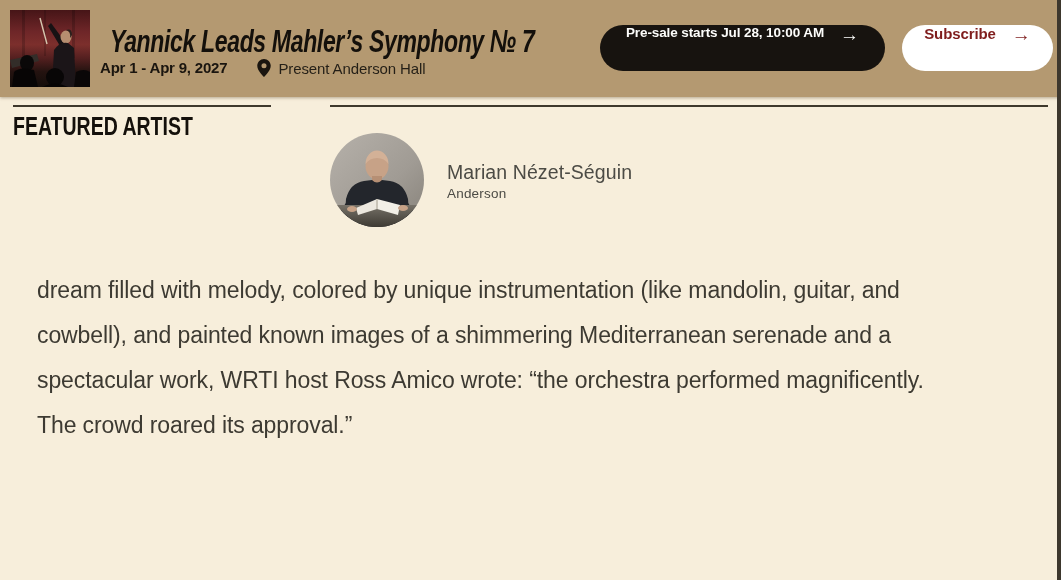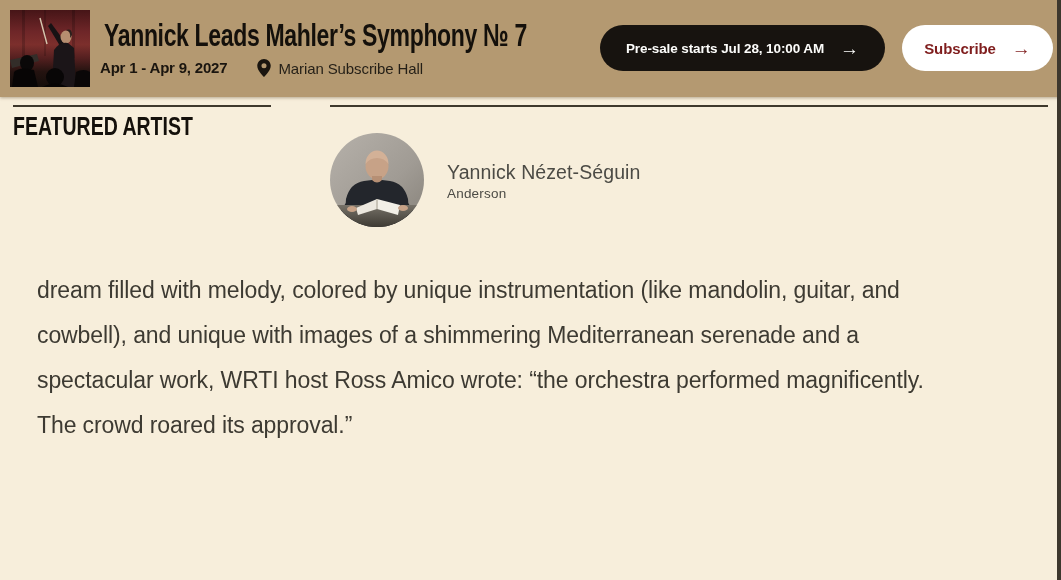--- a/index.html
+++ b/index.html
@@ -12,35 +12,35 @@
   
   .hero{
     position:absolute;left:0;top:0;width:1061px;height:97px;
     background:#b49971;
     box-shadow:0 1px 3px rgba(60,40,10,.35);
   }
   .thumb{
     position:absolute;left:10px;top:10px;width:80px;height:77px;overflow:hidden;
   }
   .hero-title{
-    position:absolute;left:100px;top:15px;margin:4px;
+    position:absolute;left:100px;top:15px;margin:10px;
     font-size:32px;line-height:33px;font-weight:800;letter-spacing:-.5px;
-    white-space:nowrap;color:#14100b;
+    white-space:nowrap;color:#14100b;font-style:italic;
   }
   .hero-title .squeeze{display:inline-block;transform:scaleX(.72);transform-origin:left center;}
   .hero-meta{
     position:absolute;left:100px;top:59px;display:flex;align-items:flex-start;white-space:nowrap;
   }
   .hero-date{font-size:15px;font-weight:700;color:#1a150f;letter-spacing:-.2px;}
   .venue-wrap{display:flex;align-items:center;margin-left:30px;}
   .pin{width:14px;height:18px;margin-right:7px;flex:0 0 auto;}
   .hero-venue{font-size:15px;font-weight:400;color:#241f17;letter-spacing:-.1px;}
   .pill{
     position:absolute;top:25px;height:46px;border:none;border-radius:23px;
-    display:flex;align-items:center;justify-content:center;cursor:pointer;
+    display:flex;align-items:flex-start;justify-content:center;cursor:pointer;
     font-family:inherit;padding:0 10px;box-sizing:border-box;
   }
   .pill-dark{left:600px;width:285px;background:#17130f;color:#fdfdfb;}
   .pill-light{left:902px;width:151px;background:#ffffff;color:#7f1d1d;}
   .pill .lbl{font-size:13.5px;font-weight:700;letter-spacing:-.1px;white-space:nowrap;}
   .pill-light .lbl{font-size:15px;}
   .pill .arr{font-size:19px;font-weight:400;margin-left:16px;line-height:1;}
   
   .rule{position:absolute;height:2px;background:#3e382c;top:105px;}
   .rule-left{left:13px;width:258px;}
@@ -113,21 +113,21 @@
     </div>
 
     <h1 class="hero-title"><span class="squeeze">Yannick Leads Mahler’s Symphony № 7</span></h1>
 
     <div class="hero-meta">
       <span class="hero-date">Apr 1 - Apr 9, 2027</span>
       <span class="venue-wrap">
         <svg class="pin" viewBox="0 0 24 32" xmlns="http://www.w3.org/2000/svg">
           <path d="M12 0C5.4 0 0 5.4 0 12c0 9 12 20 12 20s12-11 12-20C24 5.4 18.6 0 12 0zm0 16.5a4.5 4.5 0 1 1 0-9 4.5 4.5 0 0 1 0 9z" fill="#1a150f"></path>
         </svg>
-        <span class="hero-venue">Marian Subscribe Hall</span>
+        <span class="hero-venue">Present Anderson Hall</span>
       </span>
     </div>
 
     <button class="pill pill-dark">
       <span class="lbl">Pre-sale starts Jul 28, 10:00 AM</span>
       <span class="arr">→</span>
     </button>
 
     <button class="pill pill-light">
       <span class="lbl">Subscribe</span>
@@ -168,24 +168,24 @@
 
       <path d="M26 75 L47 66 L47 76 L28 82 Z" fill="#ece8df"></path>
       <path d="M47 66 L70 72 L68 82 L47 76 Z" fill="#f2efe7"></path>
       <path d="M46 66 L48 66 L48 76 L46 76 Z" fill="#c9c4b8"></path>
 
       <ellipse cx="22" cy="76" rx="5" ry="3" fill="#c7a287"></ellipse>
       <ellipse cx="73" cy="75" rx="5" ry="3" fill="#c7a287"></ellipse>
     </svg>
   </div>
 
-  <div class="artist-name">Yannick Nézet-Séguin</div>
+  <div class="artist-name">Marian Nézet-Séguin</div>
   <div class="artist-role">Anderson</div>
 
   <div class="about">
     <div class="pline">dream filled with melody, colored by unique instrumentation (like mandolin, guitar, and</div>
-    <div class="pline">cowbell), and unique with images of a shimmering Mediterranean serenade and a</div>
+    <div class="pline">cowbell), and painted known images of a shimmering Mediterranean serenade and a</div>
     <div class="pline">spectacular work, WRTI host Ross Amico wrote: “the orchestra performed magnificently.</div>
     <div class="pline">The crowd roared its approval.”</div>
   </div>
 
   <div class="edge-strip"></div>
 </div>
 
 </body></html>

